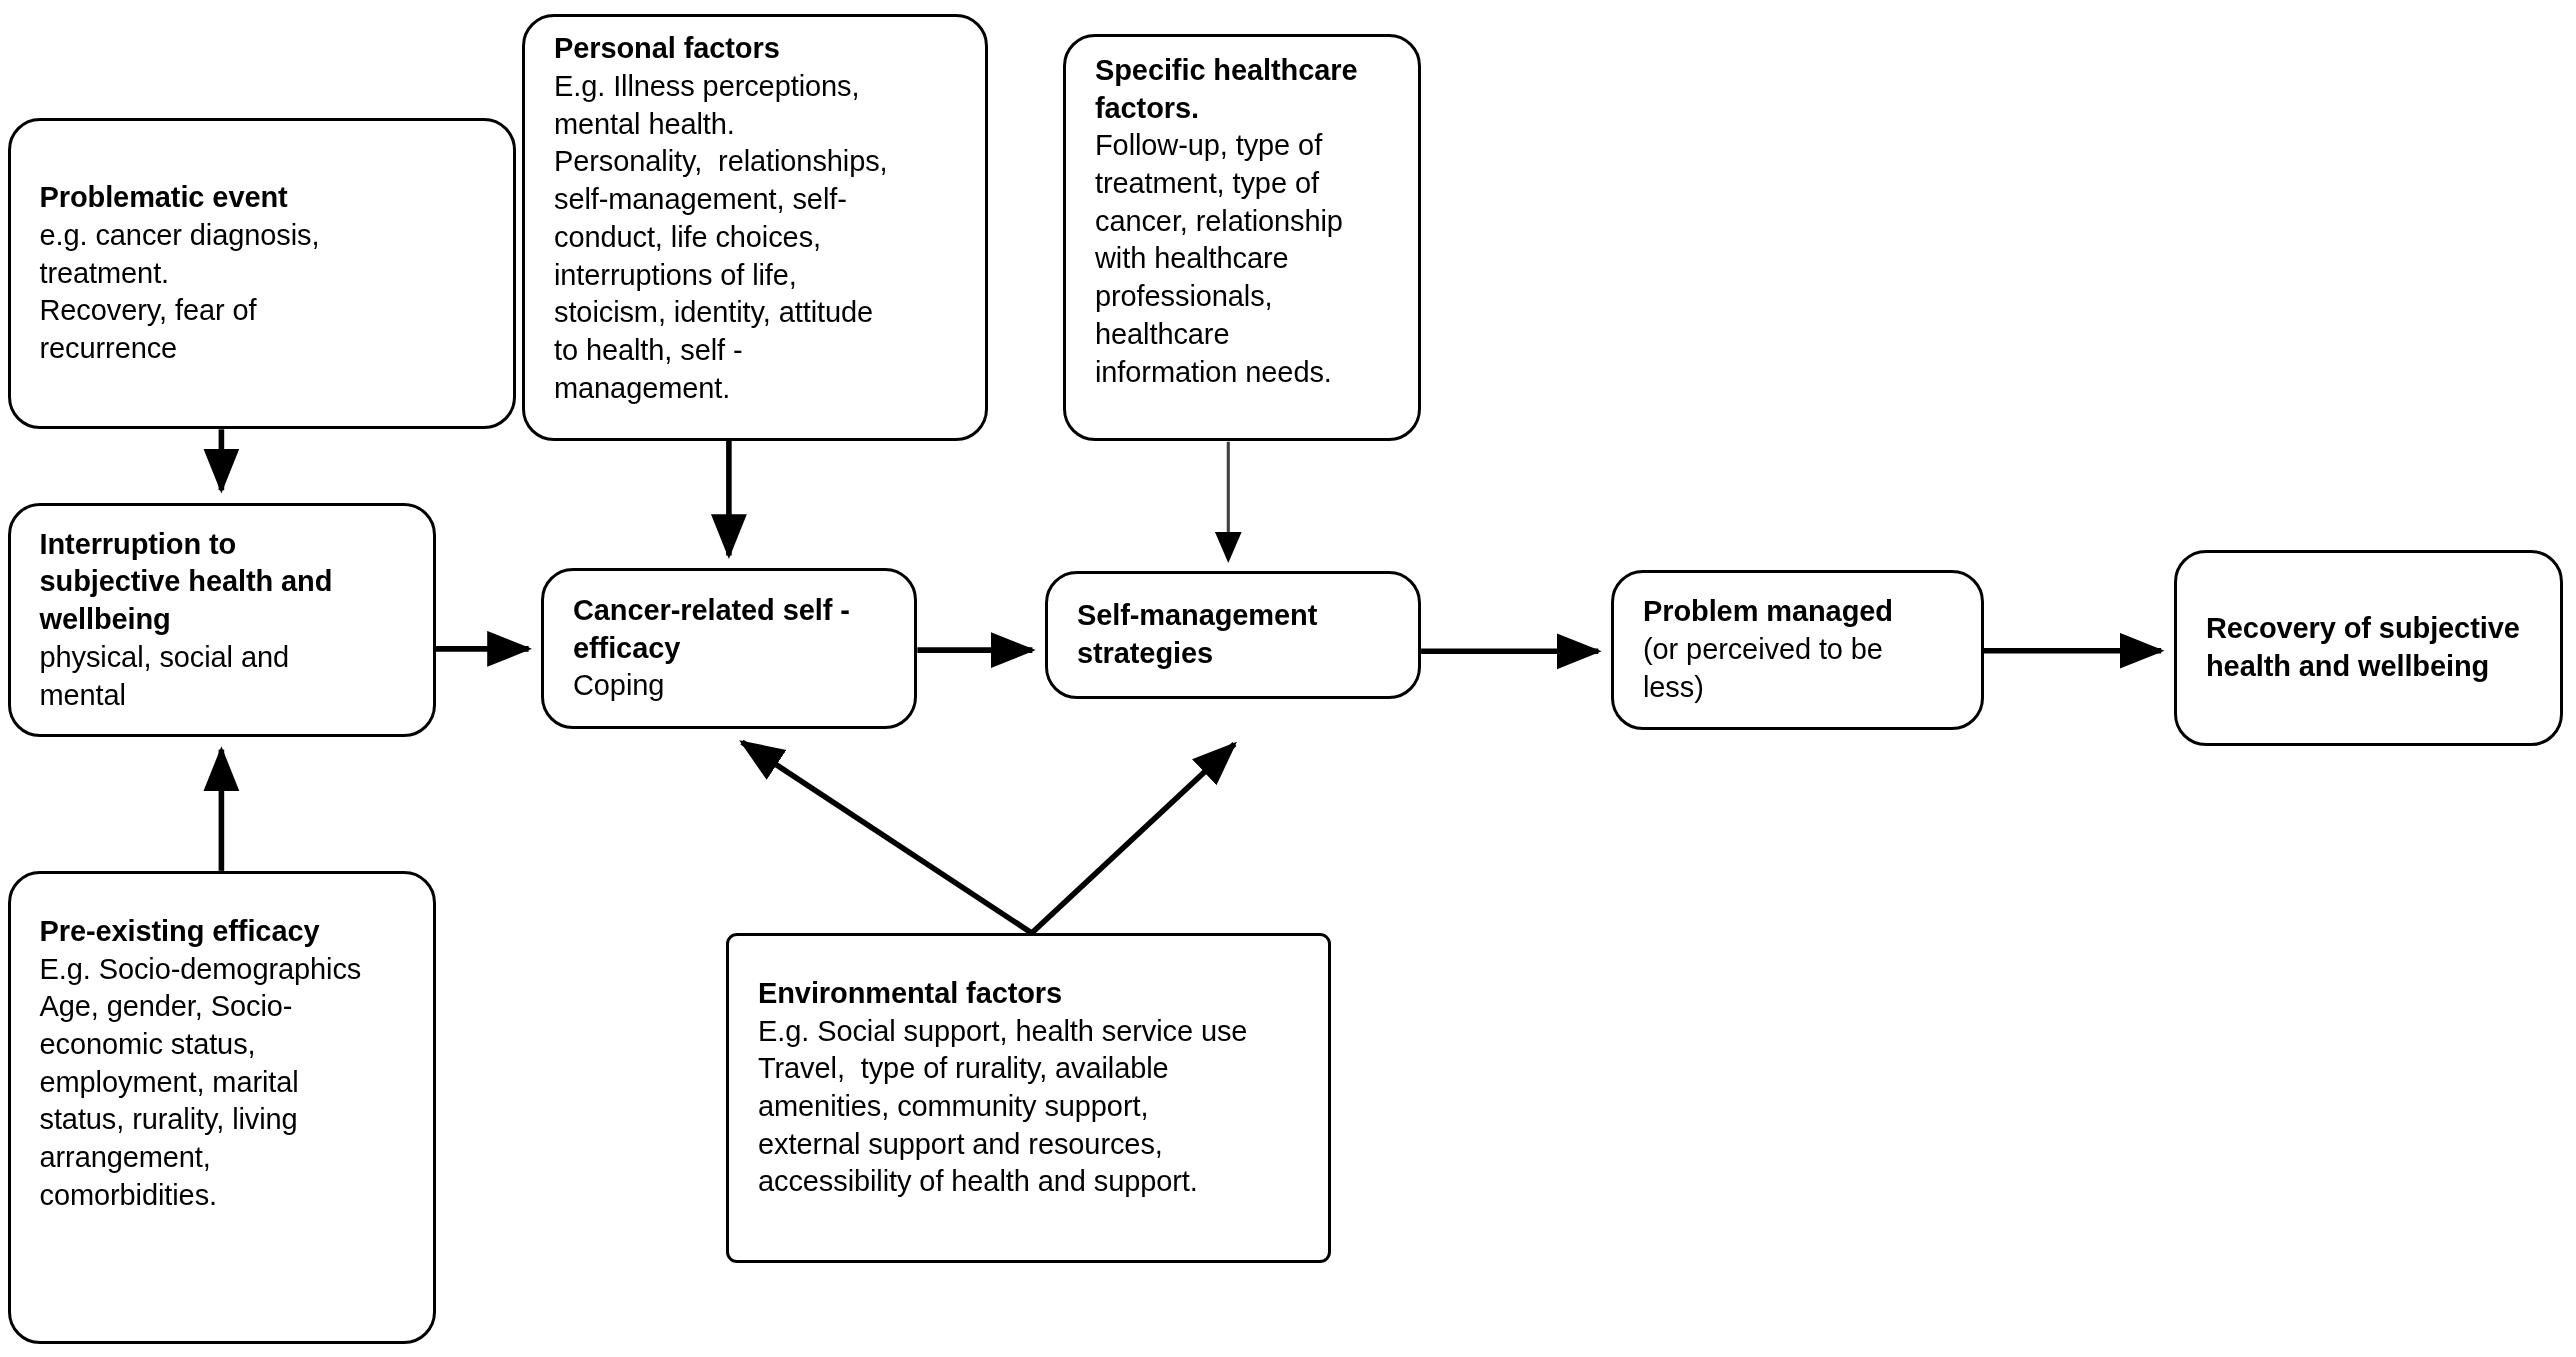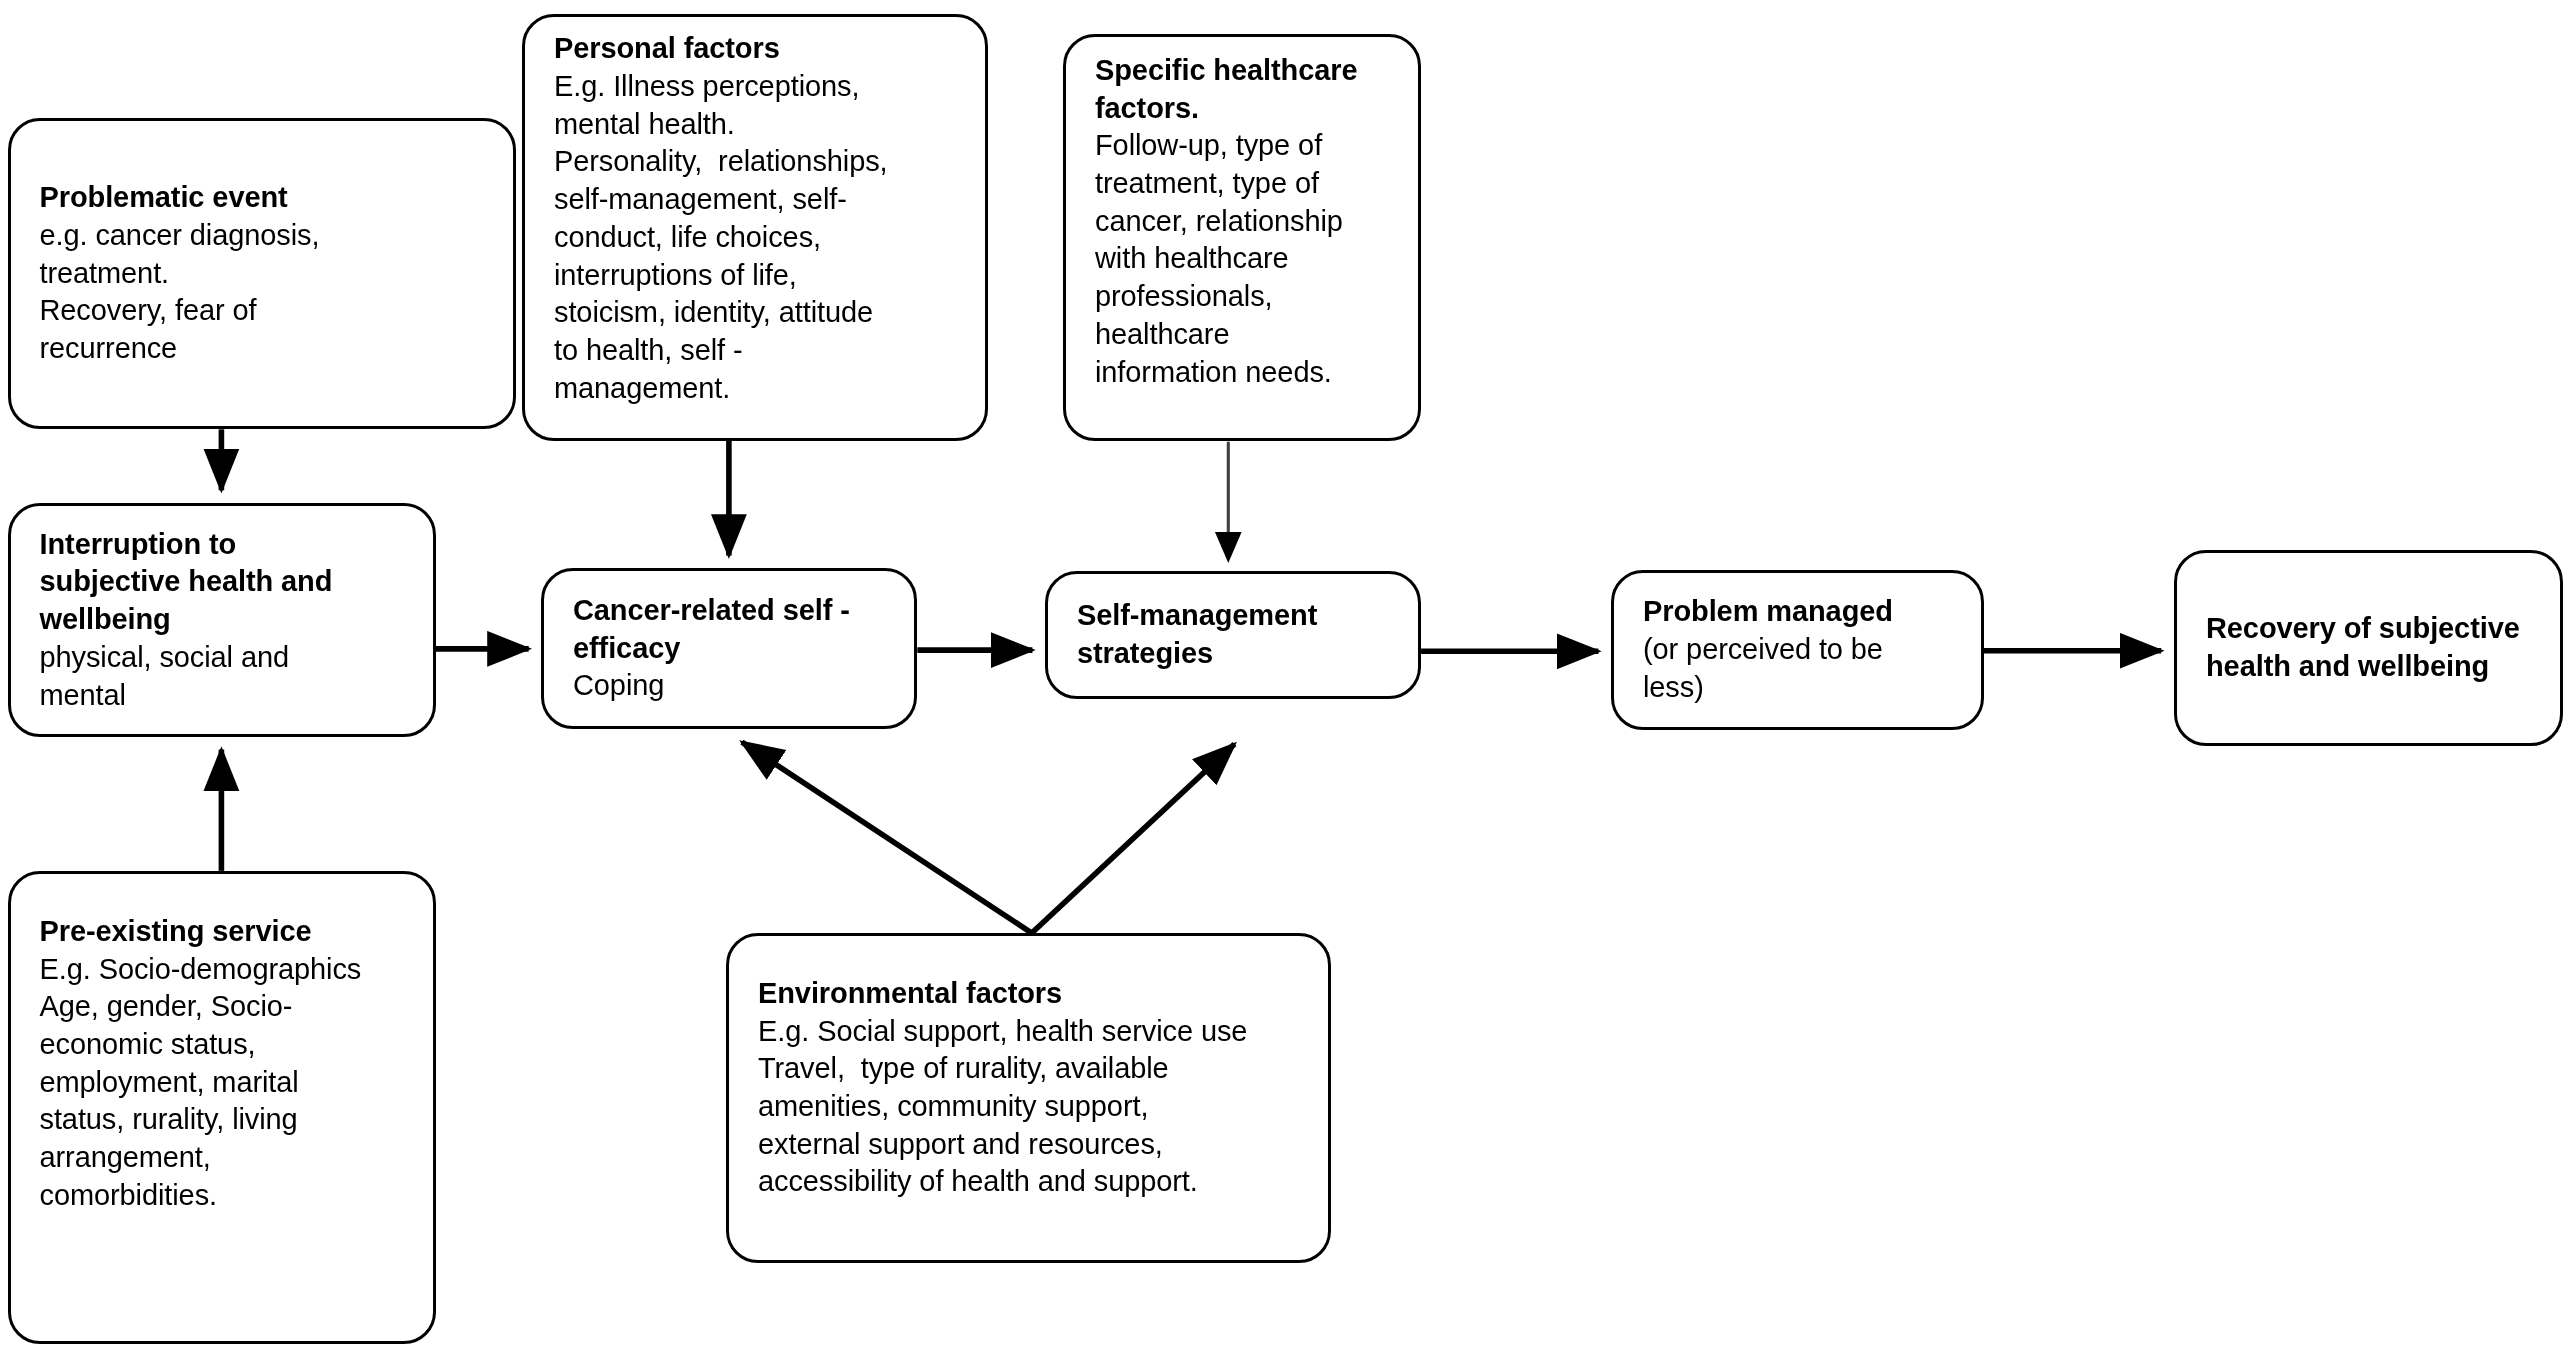--- a/index.html
+++ b/index.html
@@ -176,34 +176,34 @@
 
   <div class="box" style="left:2174px;top:550px;width:389px;height:196px;">
     <div class="pad">
       <span class="ln b">Recovery of subjective
 health and wellbeing</span>
     </div>
   </div>
 
   <div class="box topalign" style="left:7.5px;top:871px;width:428px;height:473px;padding-top:39px;">
     <div class="pad">
-      <span class="ln b">Pre-existing service</span>
+      <span class="ln b">Pre-existing efficacy</span>
       <span class="gap"></span>
       <span class="ln">E.g. Socio-demographics</span>
       <span class="gap"></span>
       <span class="ln i">Age, gender, Socio-
 economic status,
 employment, marital
 status, rurality, living
 arrangement,
 comorbidities.</span>
     </div>
   </div>
 
-  <div class="box topalign" style="left:726px;top:933px;width:605px;height:330px;padding-top:39px;">
+  <div class="box topalign" style="left:726px;top:933px;width:605px;height:330px;padding-top:39px;border-radius:11px;">
     <div class="pad">
       <span class="ln b">Environmental factors</span>
       <span class="ln">E.g. Social support, health service use</span>
       <span class="ln i">Travel,  type of rurality, available
 amenities, community support,
 external support and resources,
 accessibility of health and support.</span>
     </div>
   </div>
 

